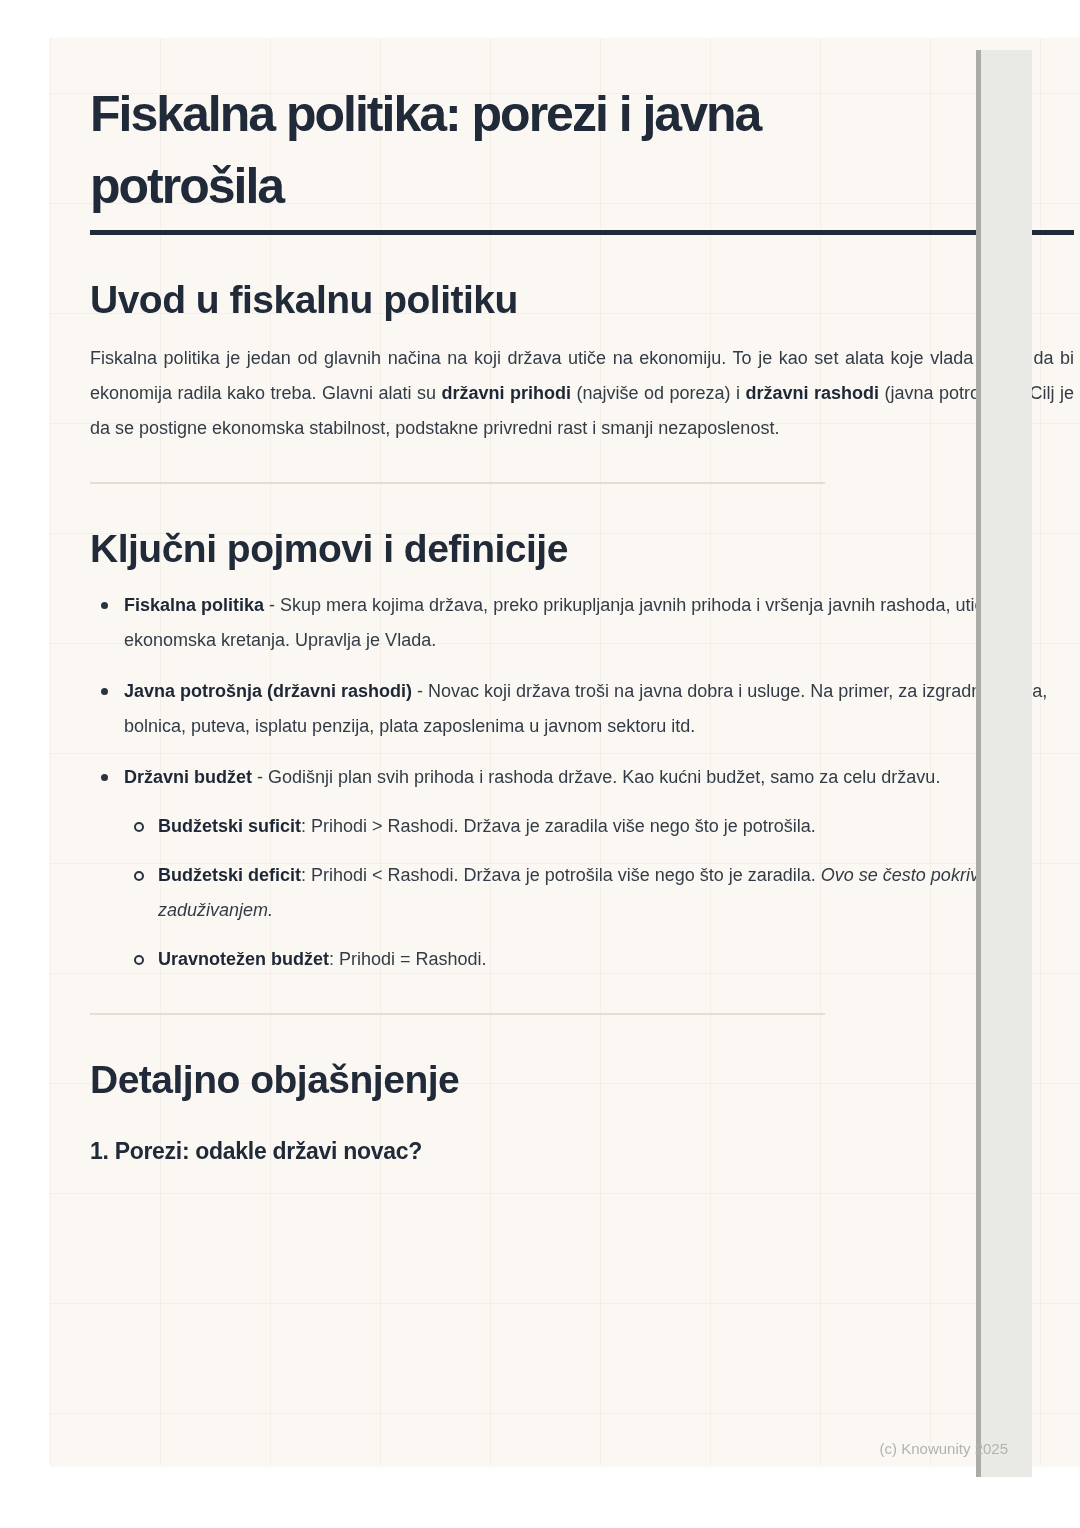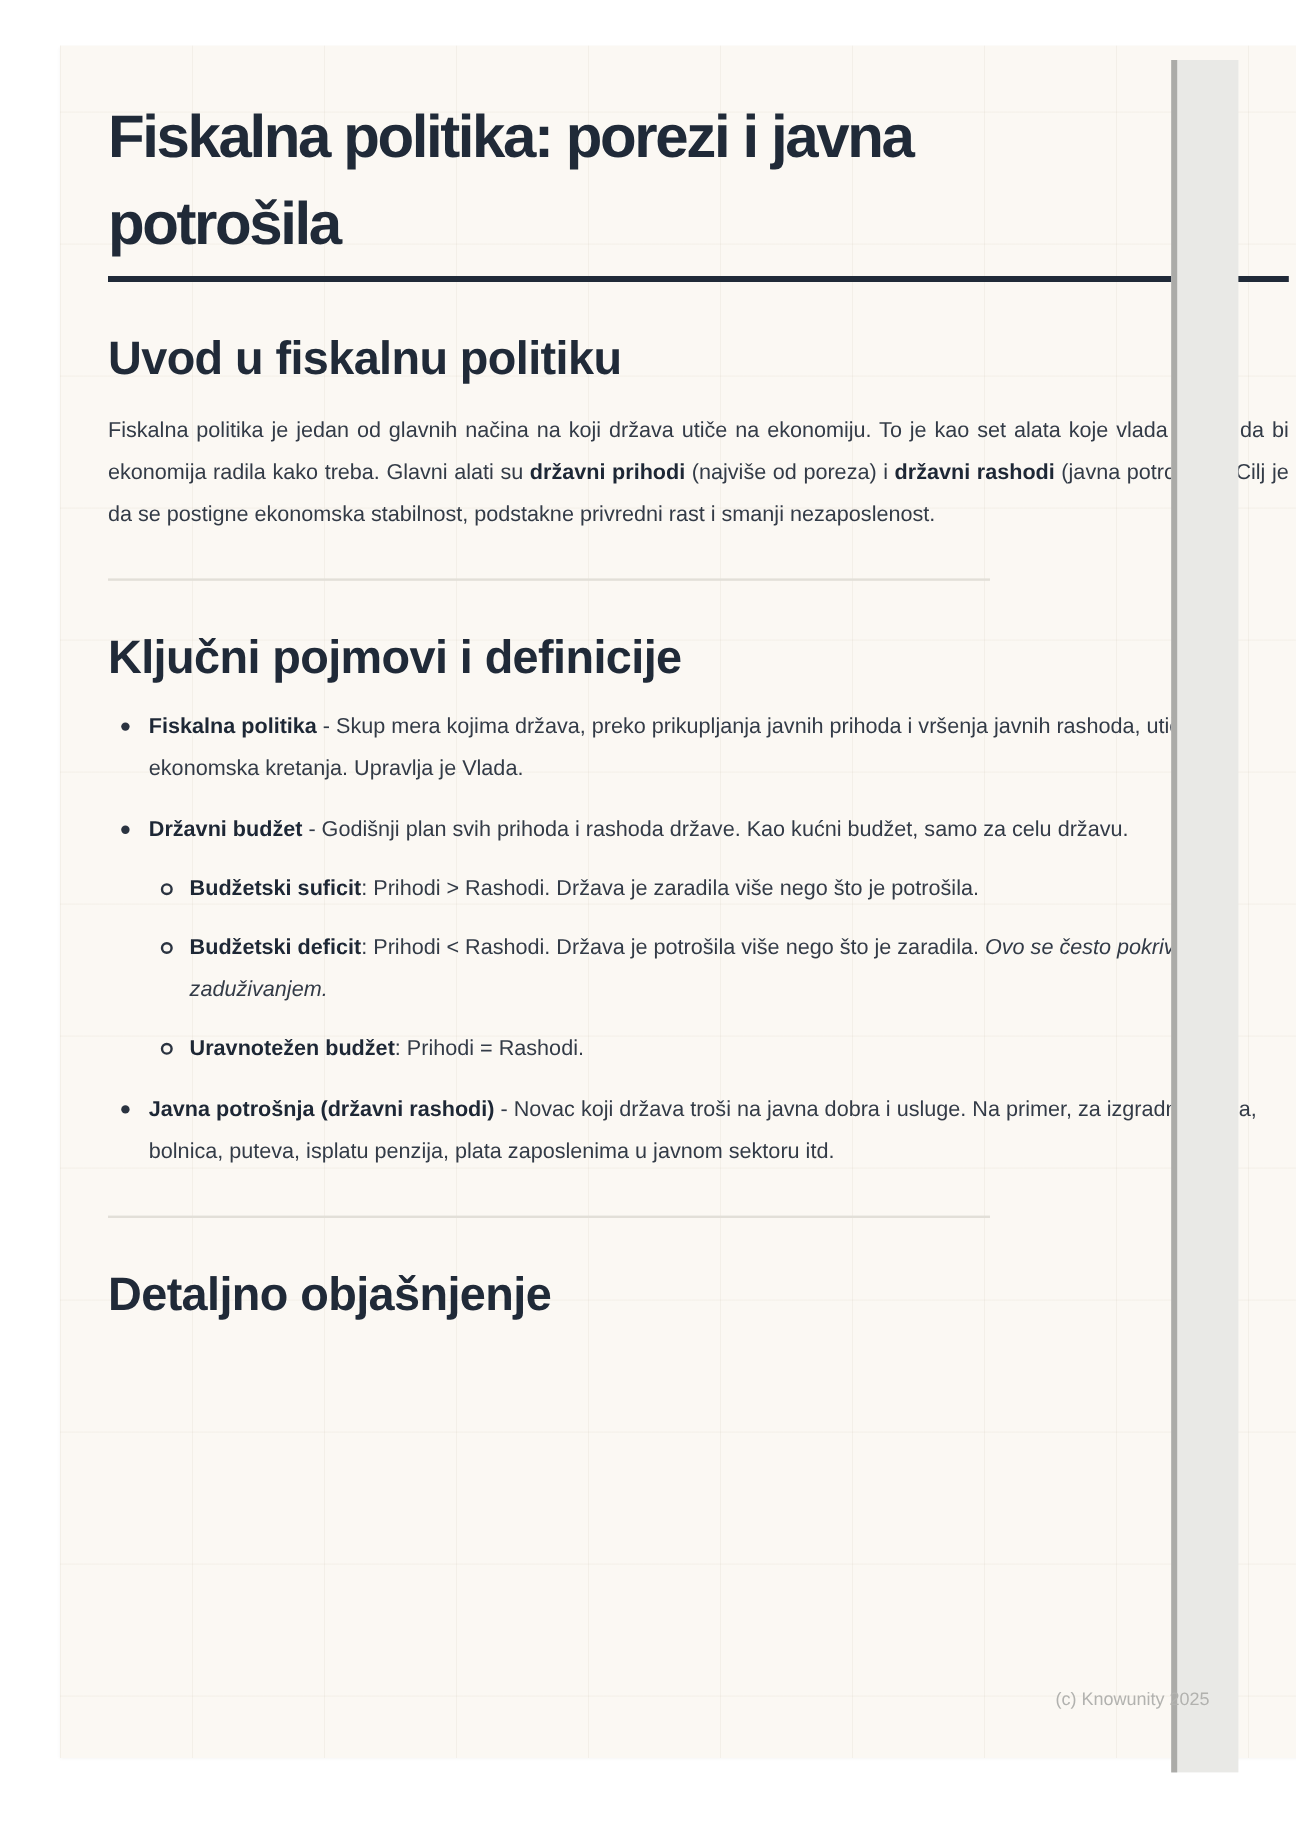--- a/index.html
+++ b/index.html
@@ -117,21 +117,21 @@
   .side-strip{
     position:absolute;
     left:976px;top:50px;
     width:56px;height:1427px;
     background:#e9e9e6;
     border-left:5px solid #ababa8;
     box-sizing:border-box;
   }
   .watermark{
     position:absolute;
-    top:1408px;
+    top:1440px;
     right:72px;
     font-size:15px;
     color:#b2b2af;
     z-index:5;
     white-space:nowrap;
   }
 </style>
 </head>
 <body>
 
@@ -145,29 +145,30 @@
     <div class="title-rule"></div>
 
     <h2>Uvod u fiskalnu politiku</h2>
     <p class="justified"><span>Fiskalna politika je jedan od glavnih načina na koji država utiče na ekonomiju. To je kao set alata koje vlada koristi da bi ekonomija radila kako treba. Glavni alati su </span><span class="b">državni prihodi</span><span> (najviše od poreza) i </span><span class="b">državni rashodi</span><span> (javna potrošnja). Cilj je da se postigne ekonomska stabilnost, podstakne privredni rast i smanji nezaposlenost.</span></p>
 
     <hr class="divider">
 
     <h2>Ključni pojmovi i definicije</h2>
     <ul class="bullets">
         <li><span class="b">Fiskalna politika</span><span> - Skup mera kojima država, preko prikupljanja javnih prihoda i vršenja javnih rashoda, utiče na ekonomska kretanja. Upravlja je Vlada.</span></li>
+        <li><span class="b">Javna potrošnja (državni rashodi)</span><span> - Novac koji država troši na javna dobra i usluge. Na primer, za izgradnju škola, bolnica, puteva, isplatu penzija, plata zaposlenima u javnom sektoru itd.</span></li>
         <li><span class="b">Državni budžet</span><span> - Godišnji plan svih prihoda i rashoda države. Kao kućni budžet, samo za celu državu.</span><ul class="sub">
             <li><span class="b">Budžetski suficit</span><span>: Prihodi &gt; Rashodi. Država je zaradila više nego što je potrošila.</span></li>
             <li><span class="b">Budžetski deficit</span><span>: Prihodi &lt; Rashodi. Država je potrošila više nego što je zaradila. </span><span class="i">Ovo se često pokriva zaduživanjem.</span></li>
             <li><span class="b">Uravnotežen budžet</span><span>: Prihodi = Rashodi.</span></li>
           </ul></li>
-        <li><span class="b">Javna potrošnja (državni rashodi)</span><span> - Novac koji država troši na javna dobra i usluge. Na primer, za izgradnju škola, bolnica, puteva, isplatu penzija, plata zaposlenima u javnom sektoru itd.</span></li>
       </ul>
 
     <hr class="divider">
 
     <h2>Detaljno objašnjenje</h2>
+    <h3>1. Porezi: odakle državi novac?</h3>
 
   </div>
 </div>
 
 <div class="side-strip"></div>
 <div class="watermark">(c) Knowunity 2025</div>
 
 </body></html>

